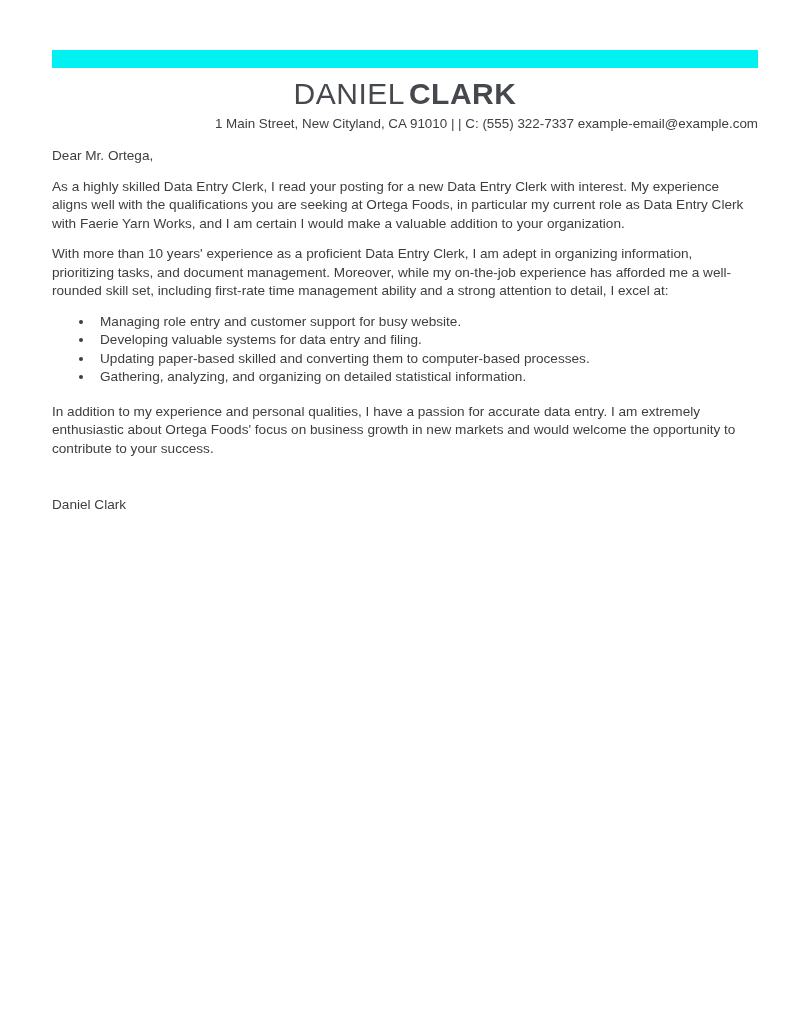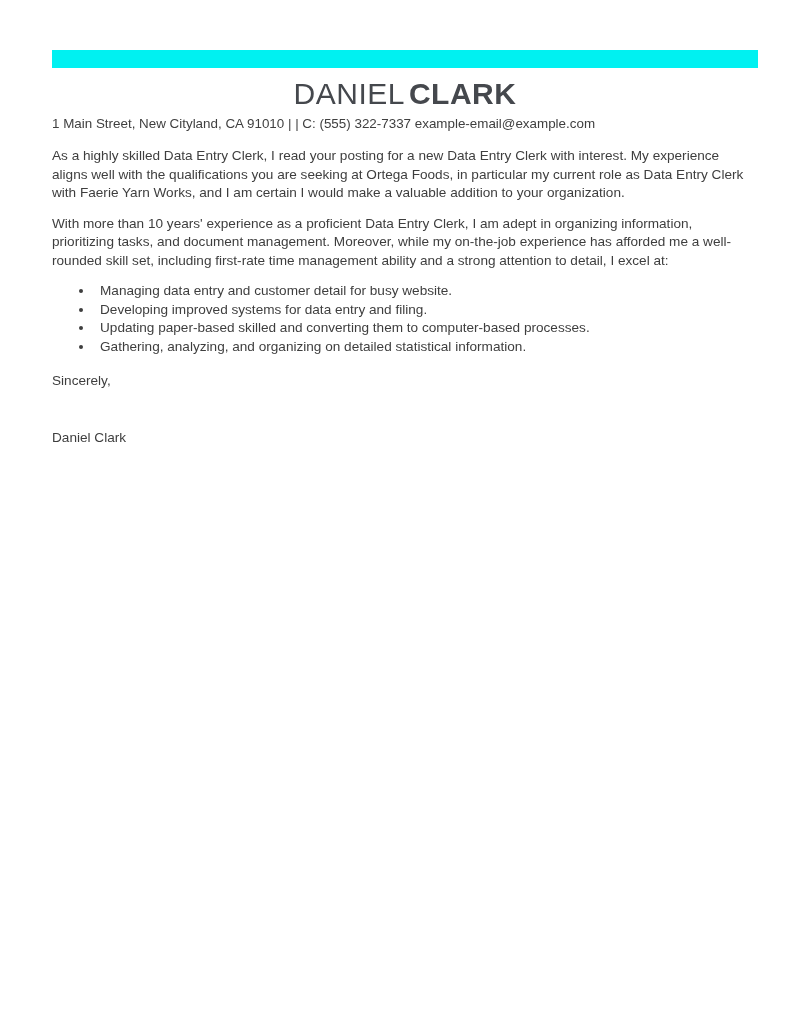--- a/index.html
+++ b/index.html
@@ -30,21 +30,21 @@
     color: #45484d;
     letter-spacing: 0.5px;
     margin: 0 0 5px 0;
     font-weight: 400;
   }
   .name .last {
     font-weight: 700;
     margin-left: 4px;
   }
   .contact {
-    text-align: left;
+    text-align: right;
     font-size: 13.4px;
     line-height: 16px;
     color: #3f3f3f;
     margin: 0 0 15px 0;
   }
   .letter {
     font-size: 13.6px;
     line-height: 18.5px;
     color: #3e3e3e;
   }
@@ -72,34 +72,35 @@
 <div class="page">
 
   <div class="accent-bar"></div>
 
   <h1 class="name"><span class="first">DANIEL</span><span class="last">CLARK</span></h1>
 
   <div class="contact">1 Main Street, New Cityland, CA 91010 | | C: (555) 322-7337 example-email@example.com</div>
 
   <div class="letter">
 
+    <p>Dear Mr. Ortega,</p>
 
     <p>As a highly skilled Data Entry Clerk, I read your posting for a new Data Entry Clerk with interest. My experience aligns well with the qualifications you are seeking at Ortega Foods, in particular my current role as Data Entry Clerk with Faerie Yarn Works, and I am certain I would make a valuable addition to your organization.</p>
 
     <p>With more than 10 years' experience as a proficient Data Entry Clerk, I am adept in organizing information, prioritizing tasks, and document management. Moreover, while my on-the-job experience has afforded me a well-rounded skill set, including first-rate time management ability and a strong attention to detail, I excel at:</p>
 
     <ul>
-      <li>Managing data entry and customer detail for busy website.</li>
-      <li>Developing improved systems for data entry and filing.</li>
+      <li>Managing role entry and customer support for busy website.</li>
+      <li>Developing valuable systems for data entry and filing.</li>
       <li>Updating paper-based skilled and converting them to computer-based processes.</li>
       <li>Gathering, analyzing, and organizing on detailed statistical information.</li>
     </ul>
 
+    <p>In addition to my experience and personal qualities, I have a passion for accurate data entry. I am extremely enthusiastic about Ortega Foods' focus on business growth in new markets and would welcome the opportunity to contribute to your success.</p>
 
 
 
-    <p class="signoff">Sincerely,</p>
 
     <p class="signature">Daniel Clark</p>
 
   </div>
 
 </div>
 
 </body></html>

